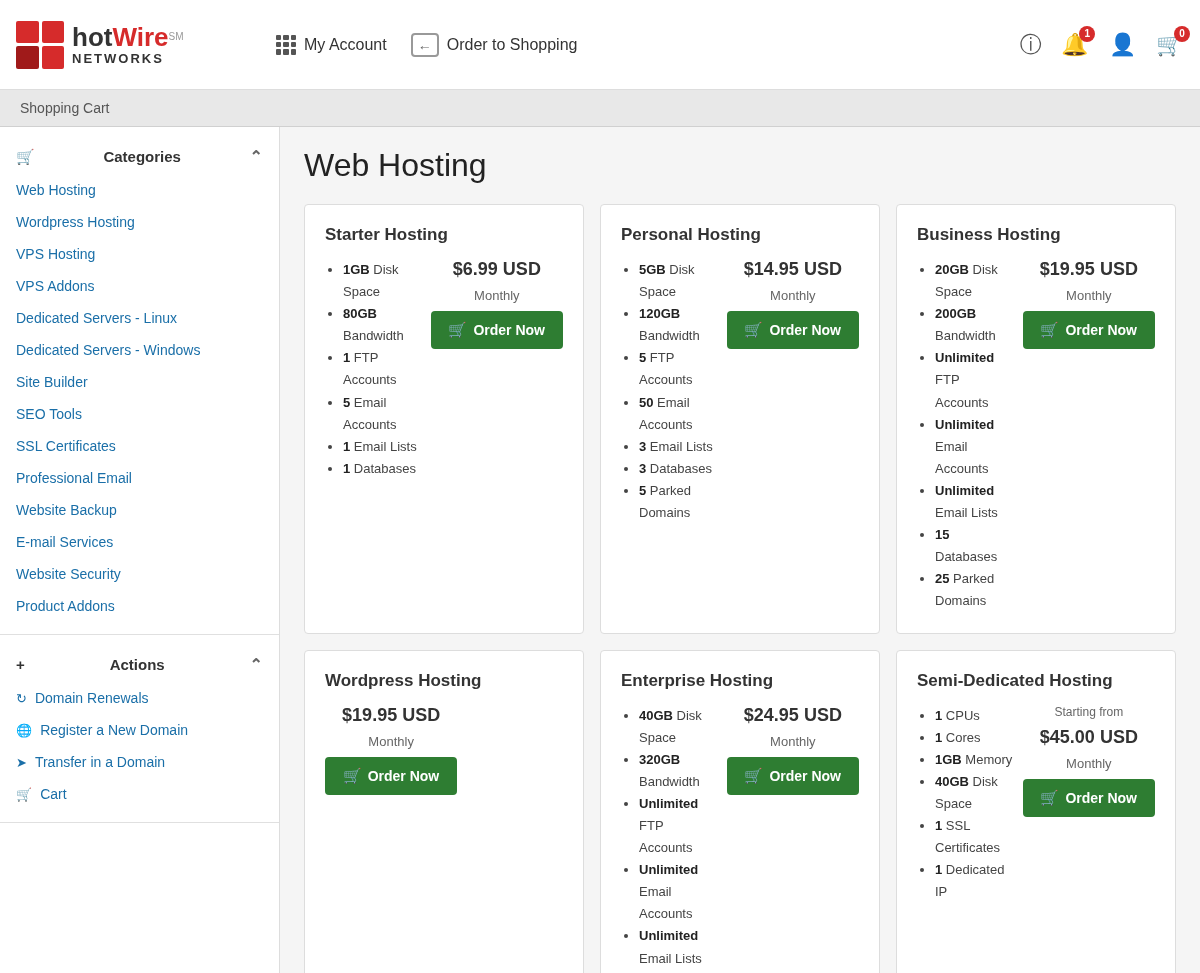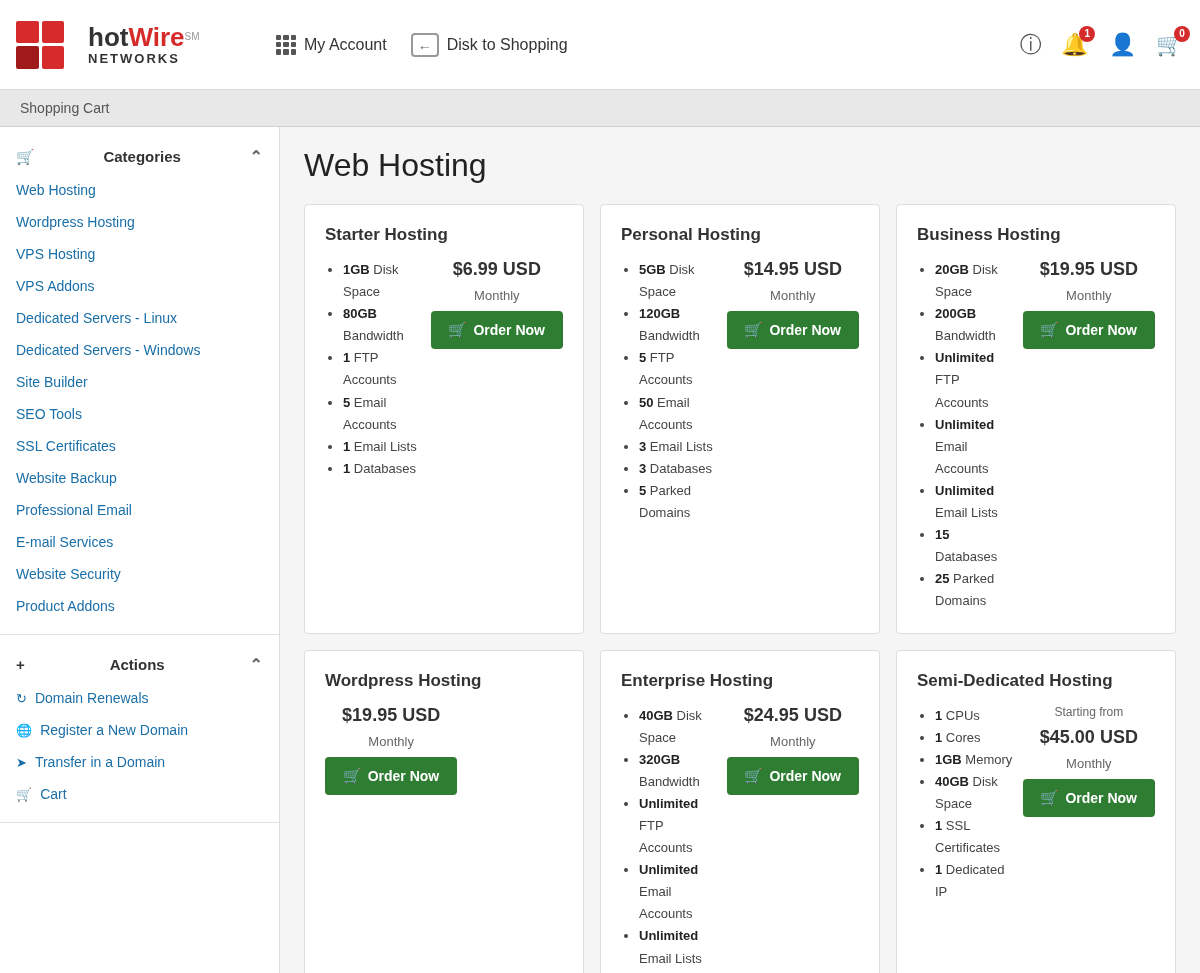--- a/index.html
+++ b/index.html
@@ -10,21 +10,21 @@
       background: #fff;
       border-bottom: 1px solid #ddd;
       display: flex;
       align-items: center;
       padding: 0 16px;
       height: 90px;
     }
     .logo-area {
       display: flex;
       align-items: center;
-      gap: 24px;
+      gap: 8px;
       min-width: 260px;
     }
     .logo-squares {
       display: grid;
       grid-template-columns: 1fr 1fr;
       gap: 3px;
       width: 48px;
       height: 48px;
     }
     .logo-sq { border-radius: 2px; }
@@ -274,21 +274,21 @@
           <div class="icon-grid-dot"></div>
           <div class="icon-grid-dot"></div>
         <div class="icon-grid-dot"></div>
           <div class="icon-grid-dot"></div>
           <div class="icon-grid-dot"></div>
       </div>
       <span>My Account</span>
     </div>
     <div class="back-arrow">
       <div class="arrow-box">←</div>
-      <span>Disk to Shopping</span>
+      <span>Order to Shopping</span>
     </div>
   </div>
 
   <div class="header-right">
     <div class="header-icon">ⓘ</div>
     <div class="header-icon">
       🔔
       <span class="badge">1</span>
     </div>
     <div class="header-icon">👤</div>
@@ -315,22 +315,22 @@
       <div id="categories-list">
           <div class="sidebar-item">Web Hosting</div>
           <div class="sidebar-item">Wordpress Hosting</div>
           <div class="sidebar-item">VPS Hosting</div>
           <div class="sidebar-item">VPS Addons</div>
           <div class="sidebar-item">Dedicated Servers - Linux</div>
           <div class="sidebar-item">Dedicated Servers - Windows</div>
           <div class="sidebar-item">Site Builder</div>
           <div class="sidebar-item">SEO Tools</div>
           <div class="sidebar-item">SSL Certificates</div>
+          <div class="sidebar-item">Professional Email</div>
           <div class="sidebar-item">Website Backup</div>
-          <div class="sidebar-item">Professional Email</div>
           <div class="sidebar-item">E-mail Services</div>
           <div class="sidebar-item">Website Security</div>
           <div class="sidebar-item">Product Addons</div>
         </div>
     </div>
 
     <div class="sidebar-section">
       <div class="sidebar-section-header">
         <span>+</span>
         <span>Actions</span>

